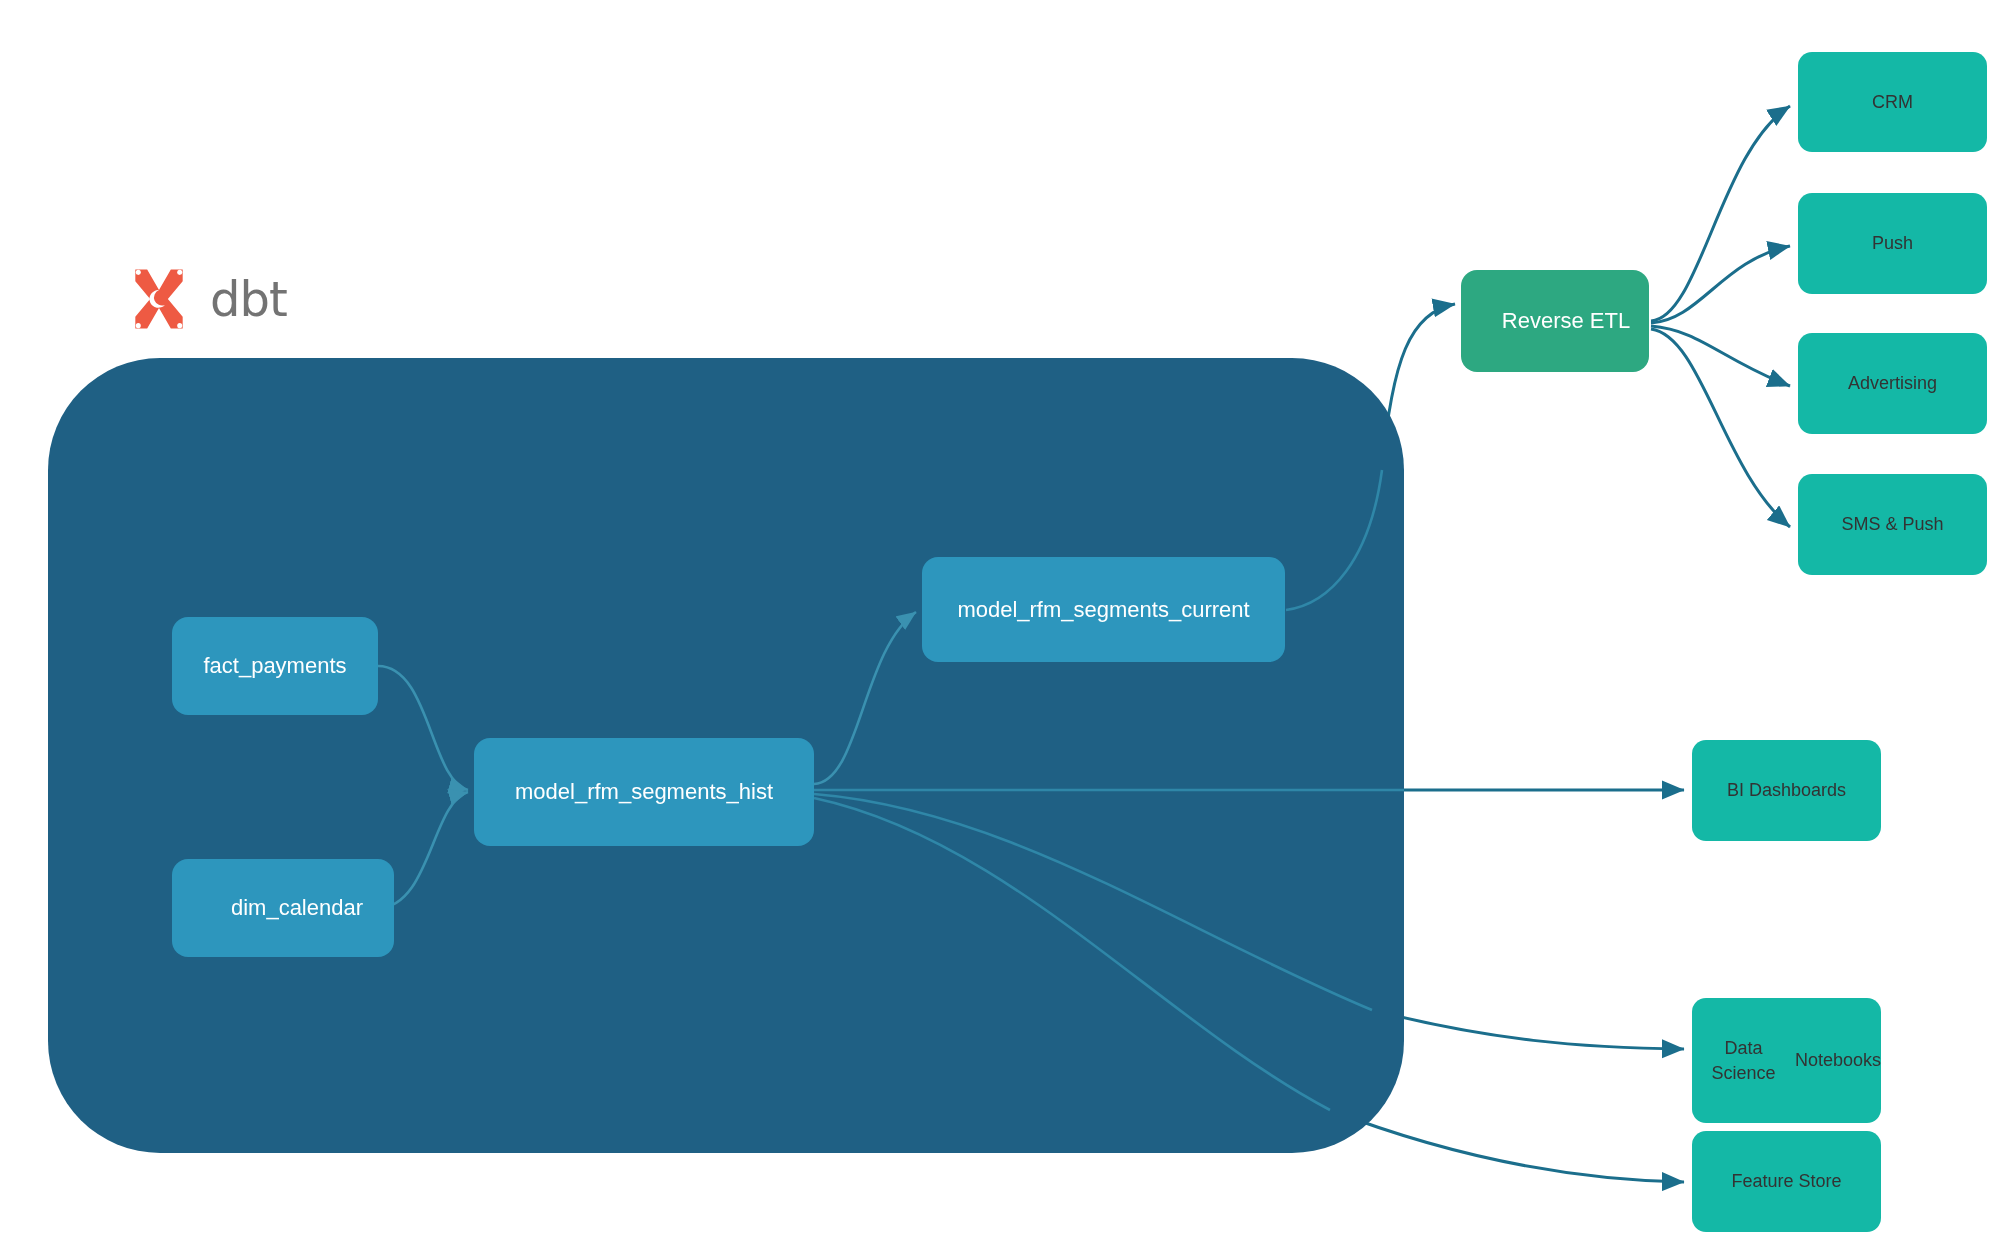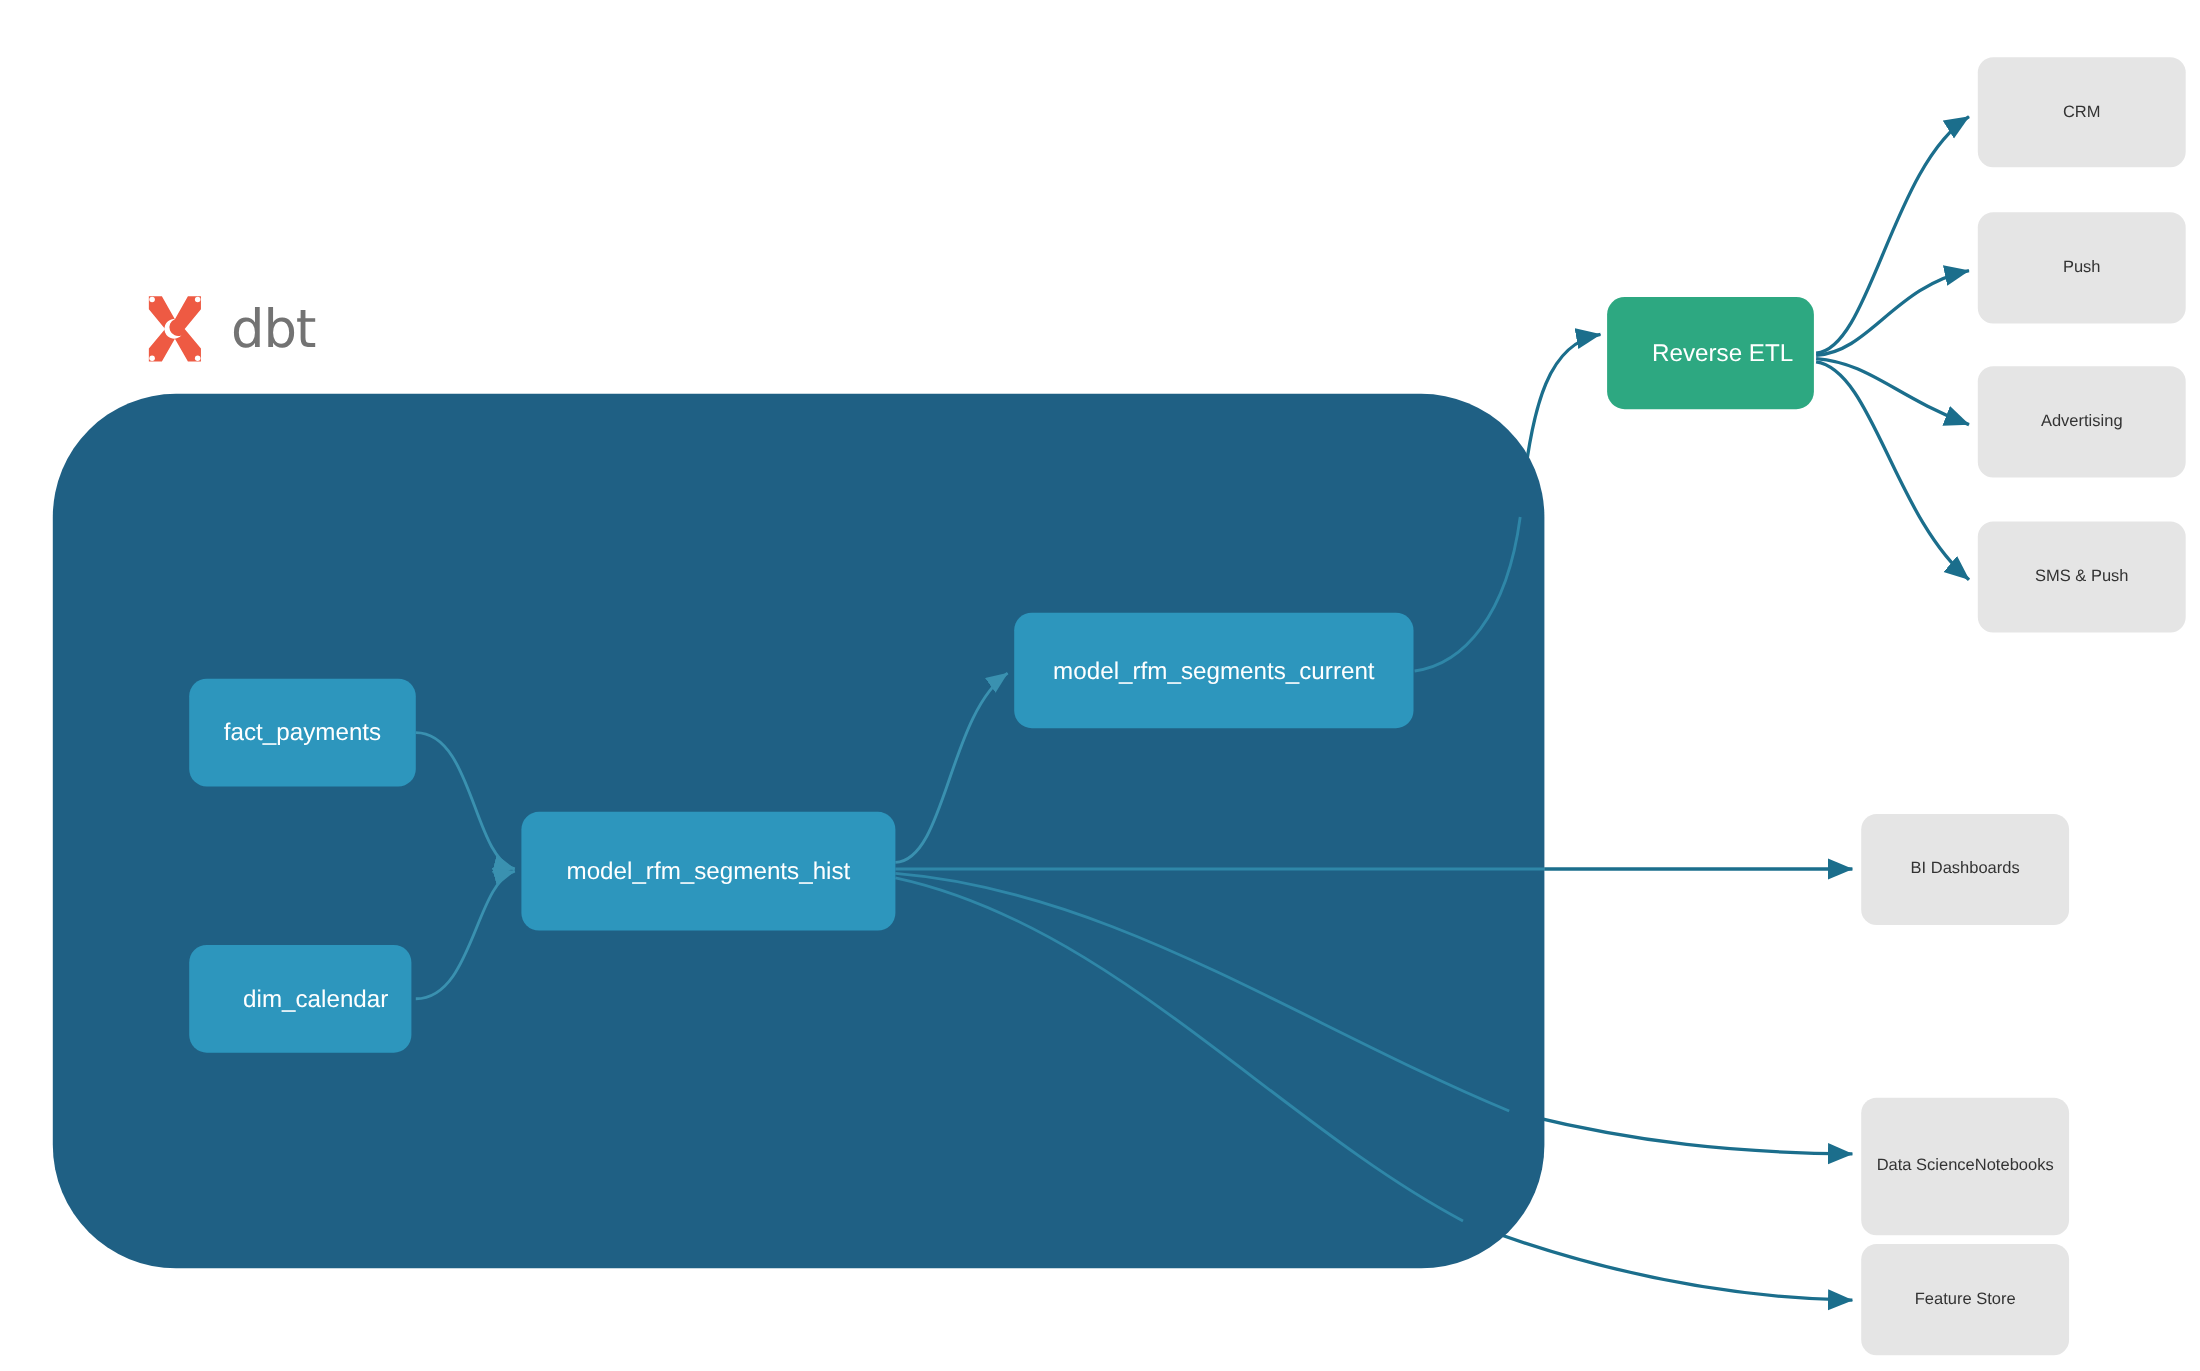--- a/index.html
+++ b/index.html
@@ -40,27 +40,27 @@
   }
   .node-model{
     background:#2d96bd; color:#ffffff;
     font-size:22px; border-radius:16px;
   }
   .node-green{
     background:#2da881; color:#ffffff;
     font-size:22px; border-radius:16px;
   }
   .node-gray{
-    background:#e5e5e5; color:#333333;
-    font-size:15px; border-radius:14px;
+    background:#14b8a6; color:#333333;
+    font-size:18px; border-radius:14px;
     line-height:1.35;
   }
 
   #n_fact_payments      { left:172px;  top:617px;  width:206px; height:98px; }
-  #n_dim_calendar       { left:172px;  top:859px;  width:202px; height:98px;padding-left:28px; }
+  #n_dim_calendar       { left:172px;  top:859px;  width:222px; height:98px;padding-left:28px; }
   #n_hist               { left:474px;  top:738px;  width:340px; height:108px; }
   #n_current            { left:922px;  top:557px;  width:363px; height:105px; }
   #n_reverse_etl        { left:1461px; top:270px;  width:188px; height:102px;padding-left:22px; }
 
   #n_crm                { left:1798px; top:52px;   width:189px; height:100px; }
   #n_email              { left:1798px; top:193px;  width:189px; height:101px; }
   #n_advertising        { left:1798px; top:333px;  width:189px; height:101px; }
   #n_sms_push           { left:1798px; top:474px;  width:189px; height:101px; }
 
   #n_bi_dashboards      { left:1692px; top:740px;  width:189px; height:101px; }

